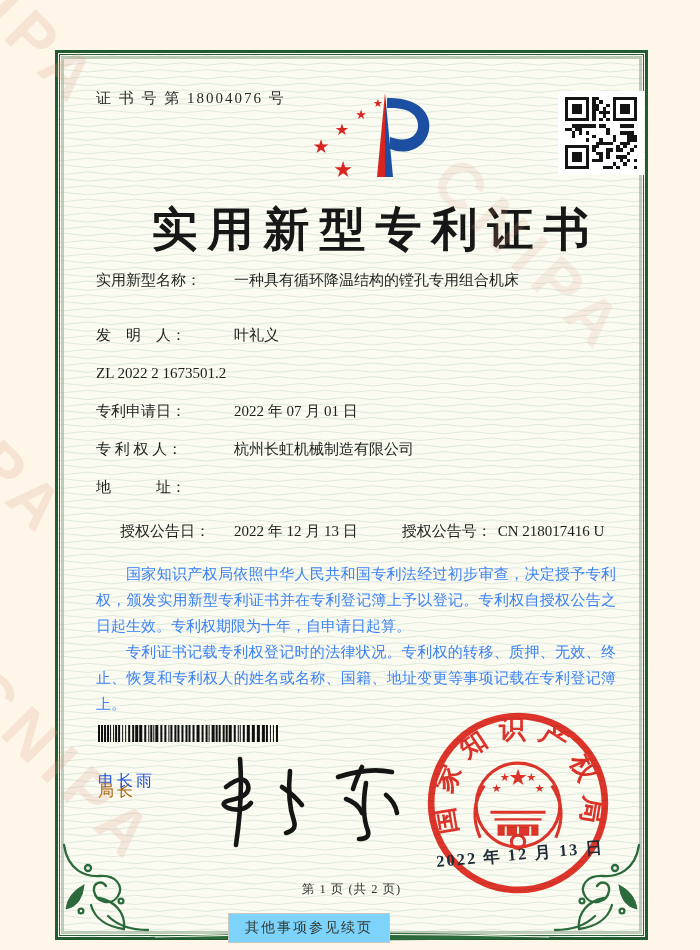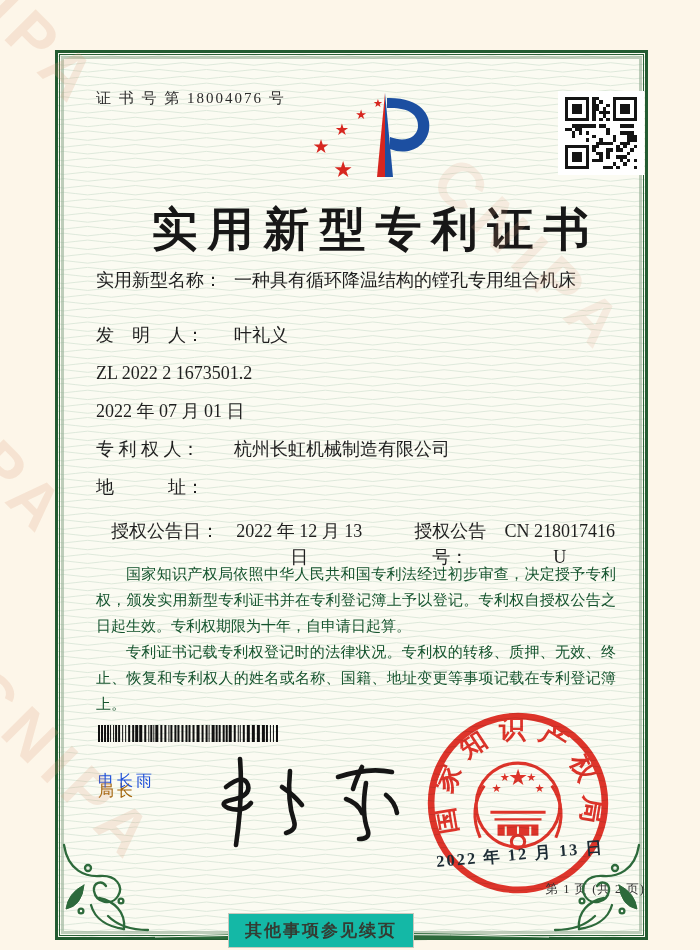--- a/index.html
+++ b/index.html
@@ -31,54 +31,54 @@
   
   .cert-no{position:absolute;left:38px;top:36px;font-size:15px;letter-spacing:2px;color:#2a2a2a;}
   .logo{position:absolute;left:224px;top:32px;width:150px;height:98px;}
   .qr{position:absolute;left:500px;top:38px;width:86px;height:84px;background:#fff;padding:6px;box-sizing:border-box;}
   .qr svg{width:100%;height:100%;display:block;fill:#141414;}
   .title{
     position:absolute;left:12px;top:134px;width:100%;text-align:center;
     font-size:46px;font-weight:bold;letter-spacing:10px;color:#171717;margin:12px;
   }
   
-  .fields{position:absolute;left:38px;top:214px;width:520px;font-size:18px;}
+  .fields{position:absolute;left:38px;top:214px;width:520px;font-size:15px;}
   .field-row{display:flex;line-height:26px;margin-bottom:12px;}
   .field-row.first{margin-bottom:29px;}
   .field-row.addr{margin-bottom:18px;}
   .f-label{flex:0 0 auto;min-width:138px;white-space:pre;}
   .f-value{flex:1 1 auto;max-width:400px;}
   .grant-row{display:flex;line-height:26px;text-align:center;}
   .grant-gap{width:44px;}
   
-  .body-text{position:absolute;left:38px;top:508px;width:520px;font-size:15px;line-height:26px;text-align:justify;color:#14532d;}
+  .body-text{position:absolute;left:38px;top:508px;width:520px;font-size:15px;line-height:26px;text-align:justify;color:#3b82f6;}
   .body-text p{margin:0;text-indent:2em;}
   
   .barcode{position:absolute;left:40px;top:672px;width:184px;height:17px;}
   .barcode svg{width:100%;height:100%;display:block;fill:#101010;}
   
   .seal{position:absolute;left:368px;top:658px;width:184px;height:184px;opacity:0.93;mix-blend-mode:multiply;}
   .seal-date{
     position:absolute;left:378px;top:788px;width:230px;font-size:16.5px;font-weight:bold;
     letter-spacing:2px;color:#1d2c35;transform:rotate(-5deg);z-index:6;
   }
   
   .signer-title{position:absolute;left:40px;top:728px;font-size:16px;letter-spacing:3px;color:#a16207;}
   .signer-name{position:absolute;left:40px;top:718px;font-size:16px;letter-spacing:3px;color:#1d4ed8;}
   .signature{position:absolute;left:138px;top:700px;width:232px;height:100px;}
   
-  .page-indicator{position:absolute;left:0;top:828px;width:100%;text-align:right;font-size:12.5px;letter-spacing:1px;color:#333;}
+  .page-indicator{position:absolute;left:0;top:828px;width:100%;text-align:center;font-size:12.5px;letter-spacing:1px;color:#333;}
   .corner{position:absolute;width:94px;height:94px;pointer-events:none;}
   .corner-br{right:2px;bottom:2px;}
   .corner-bl{left:2px;bottom:2px;transform:scaleX(-1);}
   .bottom-band{position:absolute;left:50%;bottom:-6px;transform:translateX(-50%);width:410px;height:12px;}
   
   .tab{
-    position:absolute;left:228px;top:913px;background:#14b8a6;
-    border:1px solid #c9c9bd;padding:5px 16px;font-size:17px;letter-spacing:2px;color:#333c33;font-weight:bold;
+    position:absolute;left:228px;top:913px;background:#7dd3fc;
+    border:1px solid #c9c9bd;padding:5px 16px;font-size:14px;letter-spacing:2px;color:#333c33;
   }
 </style>
 </head>
 <body>
 
 <div class="page">
   <svg class="guilloche" viewBox="0 0 593 855" preserveAspectRatio="none">
       <path d="M-6 4.0 q12 -2.5 24 0 q12 2.5 24 0 q12 -2.5 24 0 q12 2.5 24 0 q12 -2.5 24 0 q12 2.5 24 0 q12 -2.5 24 0 q12 2.5 24 0 q12 -2.5 24 0 q12 2.5 24 0 q12 -2.5 24 0 q12 2.5 24 0 q12 -2.5 24 0 q12 2.5 24 0 q12 -2.5 24 0 q12 2.5 24 0 q12 -2.5 24 0 q12 2.5 24 0 q12 -2.5 24 0 q12 2.5 24 0 q12 -2.5 24 0 q12 2.5 24 0 q12 -2.5 24 0 q12 2.5 24 0 q12 -2.5 24 0 q12 2.5 24 0" fill="none" stroke="#dbe7d8" stroke-width="0.9"></path>
       <path d="M-6 10.6 q12 2.5 24 0 q12 -2.5 24 0 q12 2.5 24 0 q12 -2.5 24 0 q12 2.5 24 0 q12 -2.5 24 0 q12 2.5 24 0 q12 -2.5 24 0 q12 2.5 24 0 q12 -2.5 24 0 q12 2.5 24 0 q12 -2.5 24 0 q12 2.5 24 0 q12 -2.5 24 0 q12 2.5 24 0 q12 -2.5 24 0 q12 2.5 24 0 q12 -2.5 24 0 q12 2.5 24 0 q12 -2.5 24 0 q12 2.5 24 0 q12 -2.5 24 0 q12 2.5 24 0 q12 -2.5 24 0 q12 2.5 24 0 q12 -2.5 24 0" fill="none" stroke="#dbe7d8" stroke-width="0.9"></path>
       <path d="M-6 17.2 q12 -2.5 24 0 q12 2.5 24 0 q12 -2.5 24 0 q12 2.5 24 0 q12 -2.5 24 0 q12 2.5 24 0 q12 -2.5 24 0 q12 2.5 24 0 q12 -2.5 24 0 q12 2.5 24 0 q12 -2.5 24 0 q12 2.5 24 0 q12 -2.5 24 0 q12 2.5 24 0 q12 -2.5 24 0 q12 2.5 24 0 q12 -2.5 24 0 q12 2.5 24 0 q12 -2.5 24 0 q12 2.5 24 0 q12 -2.5 24 0 q12 2.5 24 0 q12 -2.5 24 0 q12 2.5 24 0 q12 -2.5 24 0 q12 2.5 24 0" fill="none" stroke="#dbe7d8" stroke-width="0.9"></path>
@@ -346,20 +346,21 @@
       <span class="f-value">一种具有循环降温结构的镗孔专用组合机床</span>
     </div>
     <div class="field-row">
       <span class="f-label">发　明　人：</span>
       <span class="f-value">叶礼义</span>
     </div>
     <div class="field-row">
       <span class="f-value">ZL 2022 2 1673501.2</span>
     </div>
     <div class="field-row">
+      <span class="f-label">专利申请日：</span>
       <span class="f-value">2022 年 07 月 01 日</span>
     </div>
     <div class="field-row">
       <span class="f-label">专 利 权 人：</span>
       <span class="f-value">杭州长虹机械制造有限公司</span>
     </div>
     <div class="field-row addr">
       <span class="f-label">地　　　址：</span>
     </div>
     <div class="grant-row">

